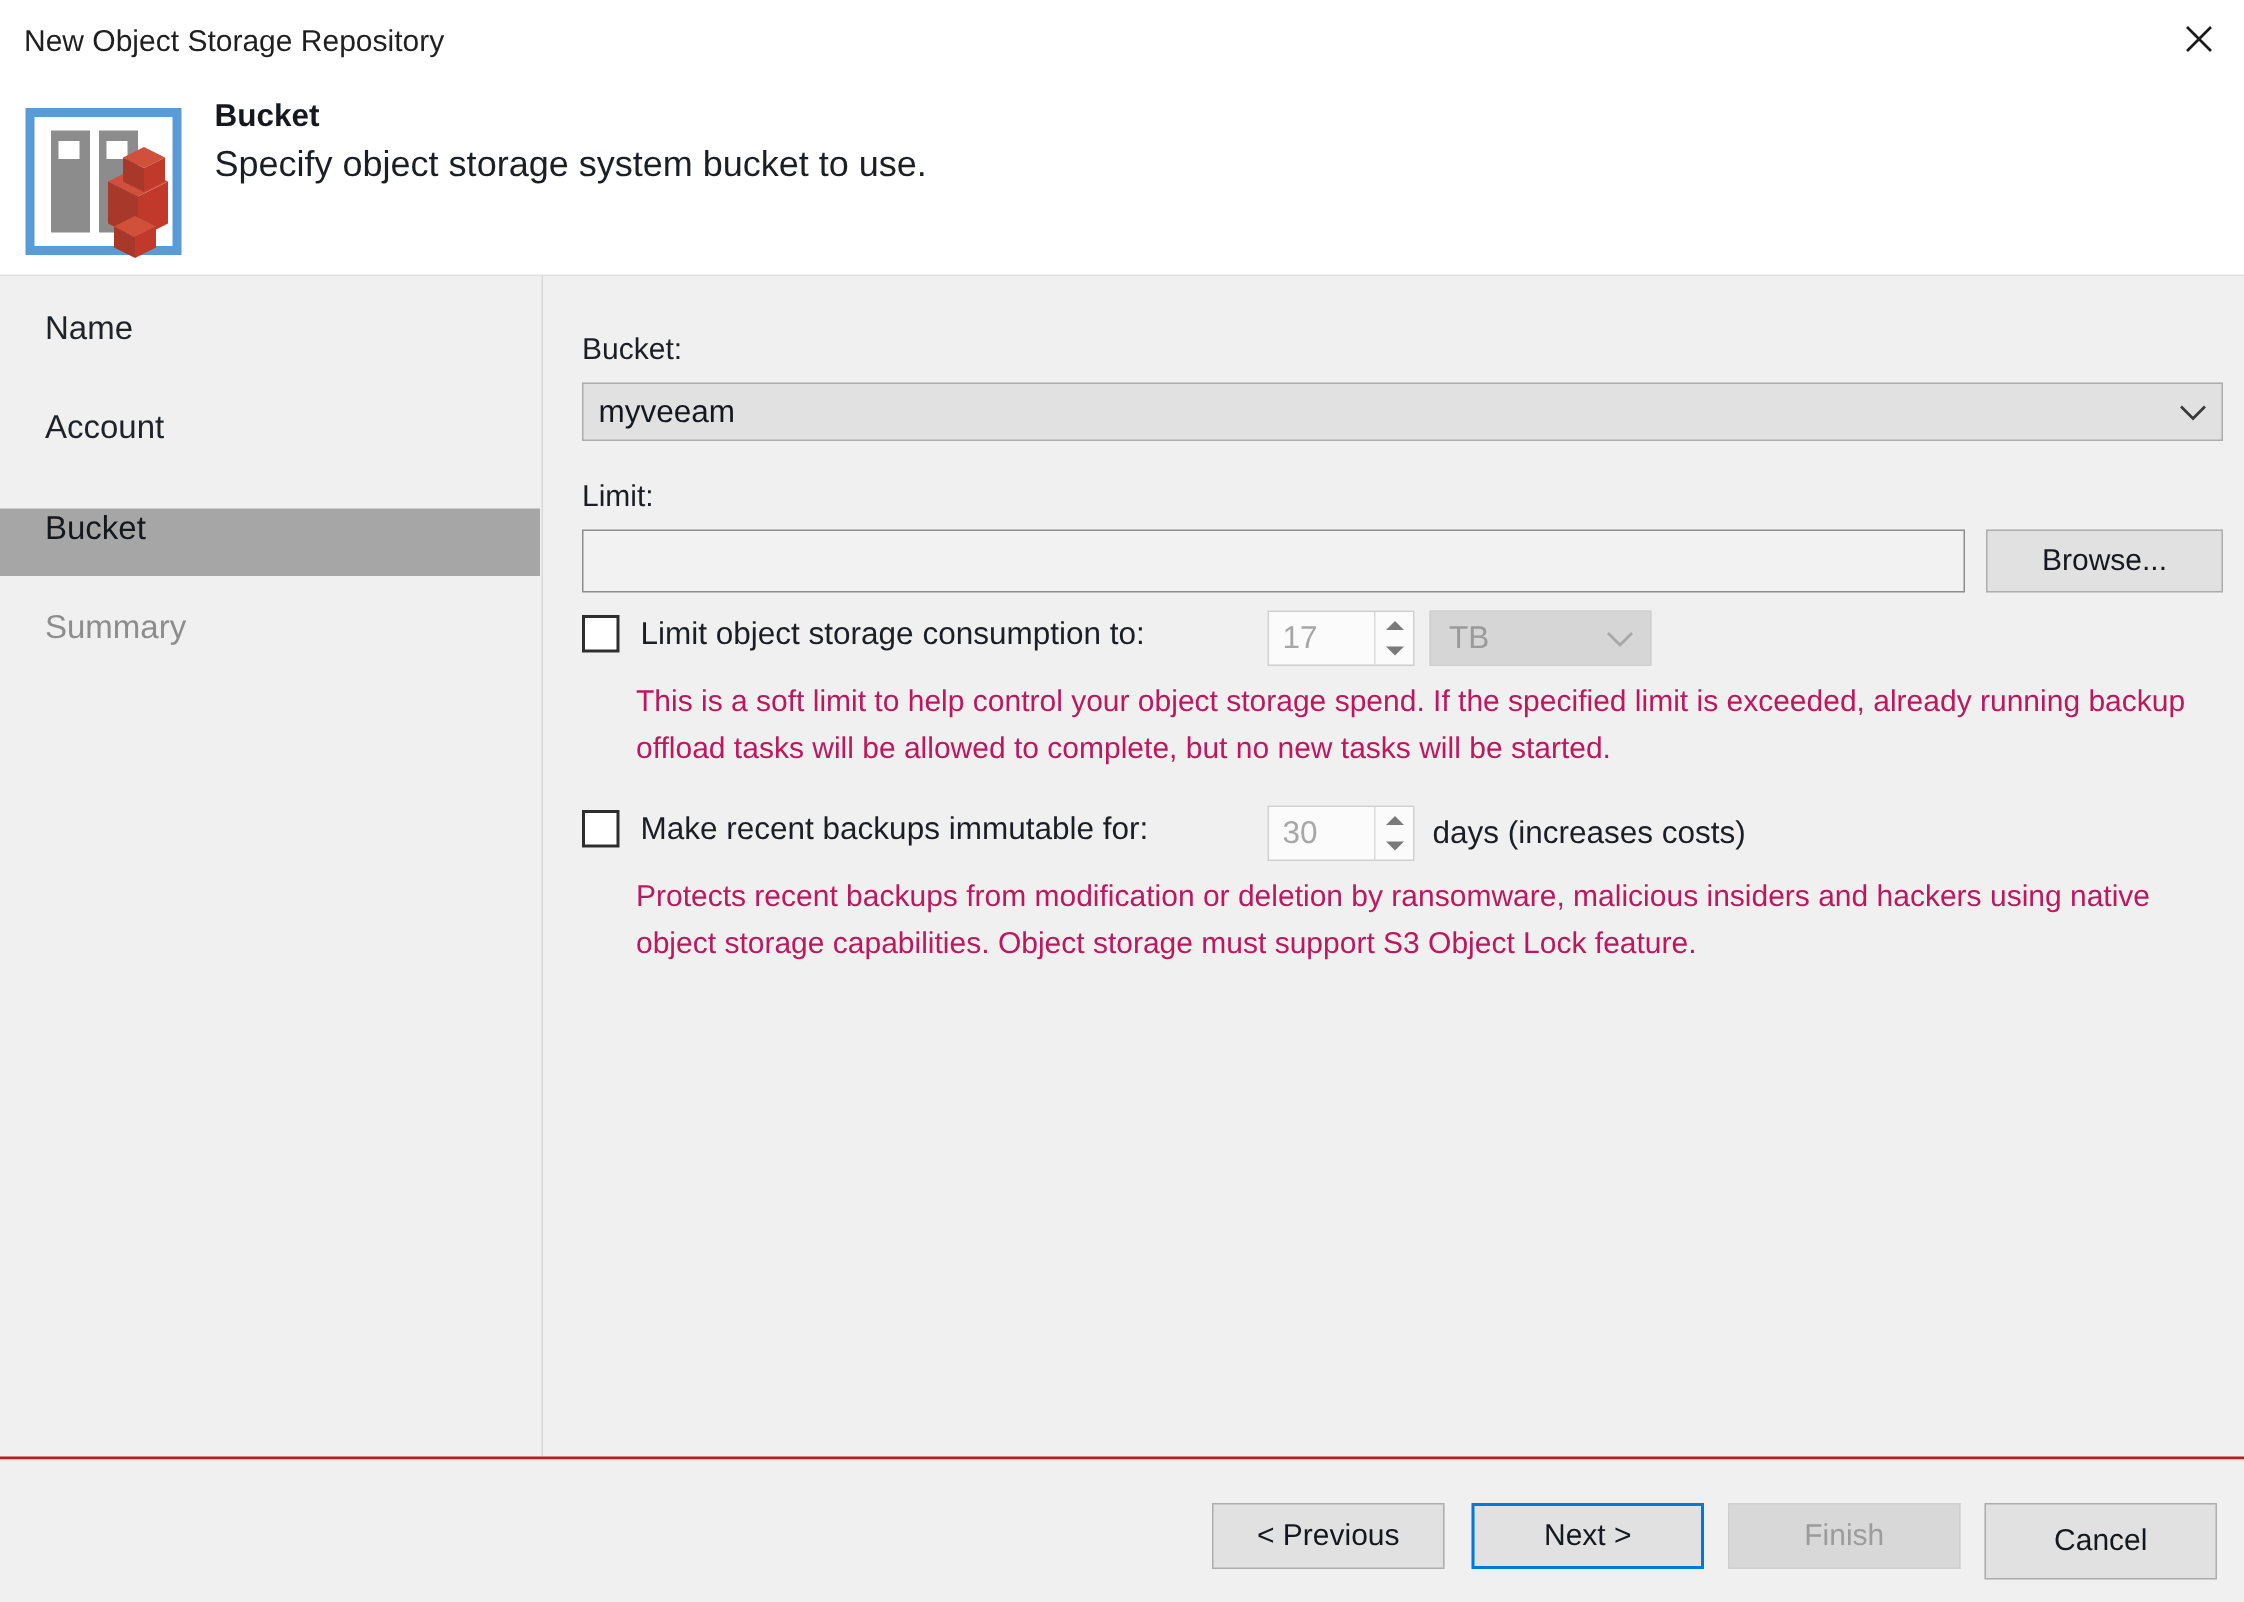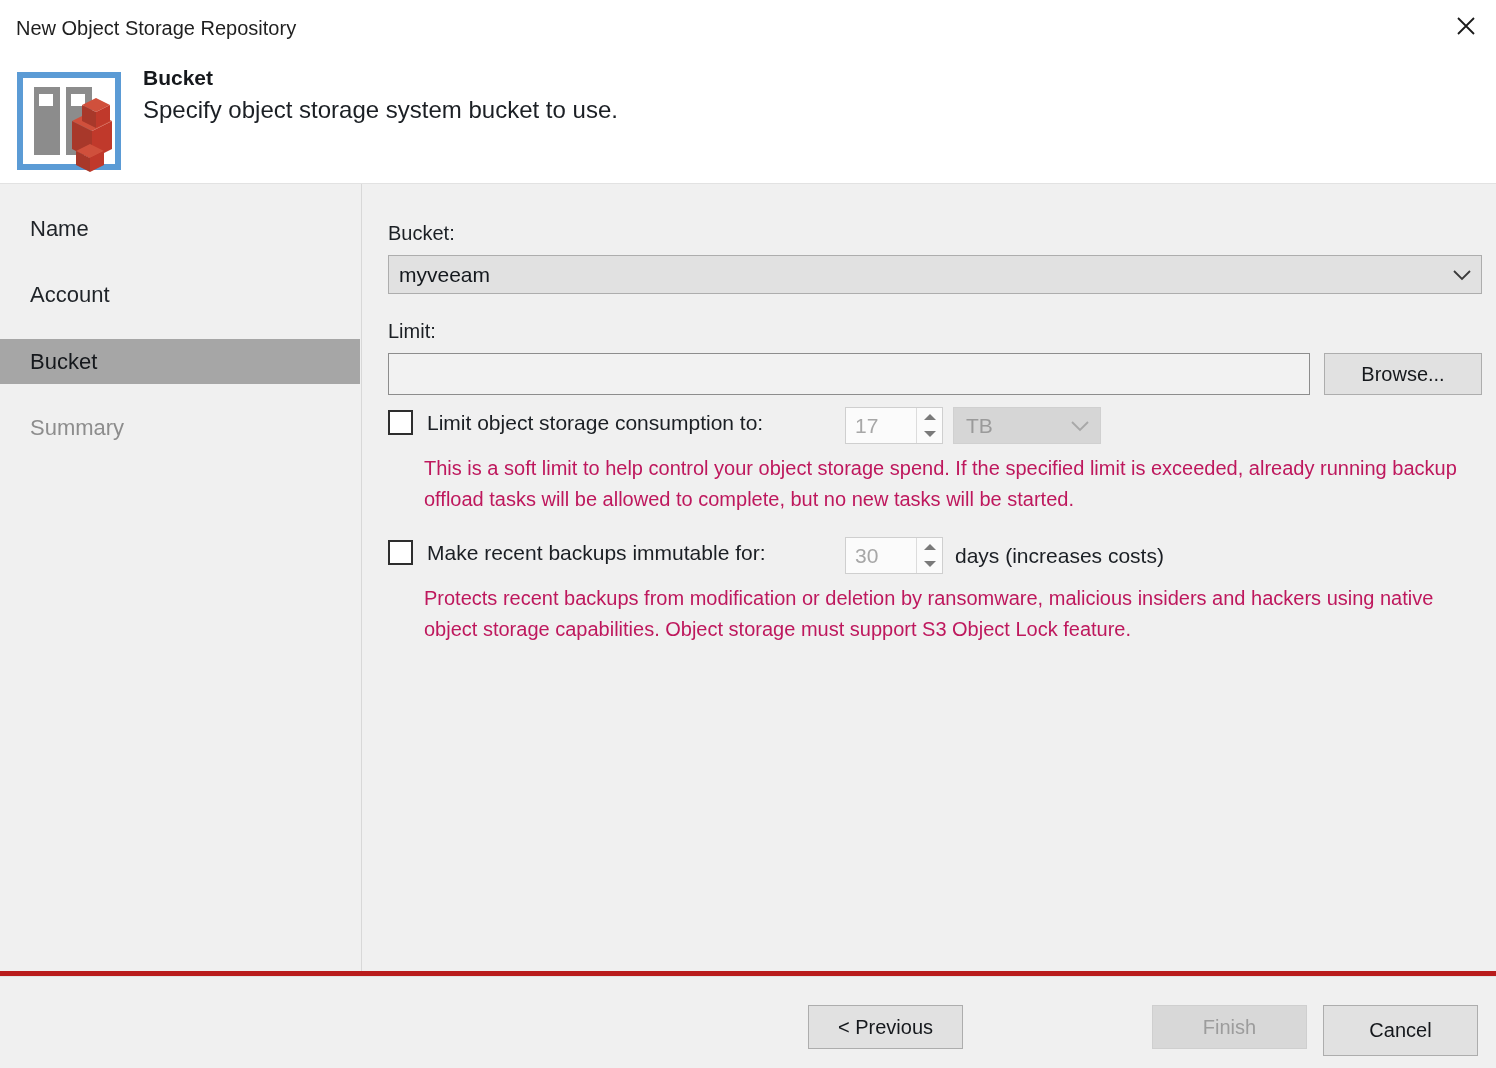--- a/index.html
+++ b/index.html
@@ -106,21 +106,20 @@
     width: 1px;
     height: 787px;
     background: #d8d8d8;
   }
   .side-item {
     position: absolute;
     left: 0;
     width: 360px;
     height: 45px;
     display: flex;
-    align-items: center;
     padding-left: 30px;
     font-size: 22px;
     color: #1f2328;
     cursor: pointer;
     white-space: nowrap;
   }
   .side-item.selected { background: #a6a6a6; color: #15181c; }
   .side-item.disabled { color: #8d8d8d; cursor: default; }
 
   .content {
@@ -288,21 +287,21 @@
     color: #be185d;
   }
 
   
   .footer {
     position: absolute;
     left: 0; top: 971px;
     width: 1496px;
     height: 97px;
     background: #f0f0f0;
-    border-top: 5px solid #b91c1c;
+    border-top: 2px solid #b91c1c;
   }
   .footer-sep {
     position: absolute;
     left: 0; top: 0;
     width: 1496px;
     height: 1px;
     background: #e4e4e4;
   }
 </style>
 </head>
@@ -424,15 +423,16 @@
     </div>
     <div class="inline-text" style="left:593px; top:360px;">days (increases costs)</div>
     <div class="desc" style="left:62px; top:399px; width:1010px;">Protects recent backups from modification or deletion by ransomware, malicious insiders and hackers using native object storage capabilities. Object storage must support S3 Object Lock feature.</div>
 
   </div>
 </div>
 
 <div class="footer">
   <div class="footer-sep"></div>
   <div class="btn" style="left:808px; top:29px; width:155px; height:44px;">&lt; Previous</div>
+  <div class="btn focused" style="left:981px; top:29px; width:155px; height:44px;">Next &gt;</div>
   <div class="btn disabled" style="left:1152px; top:29px; width:155px; height:44px;">Finish</div>
   <div class="btn" style="left:1323px; top:29px; width:155px; height:51px;">Cancel</div>
 </div>
 
 </body></html>

